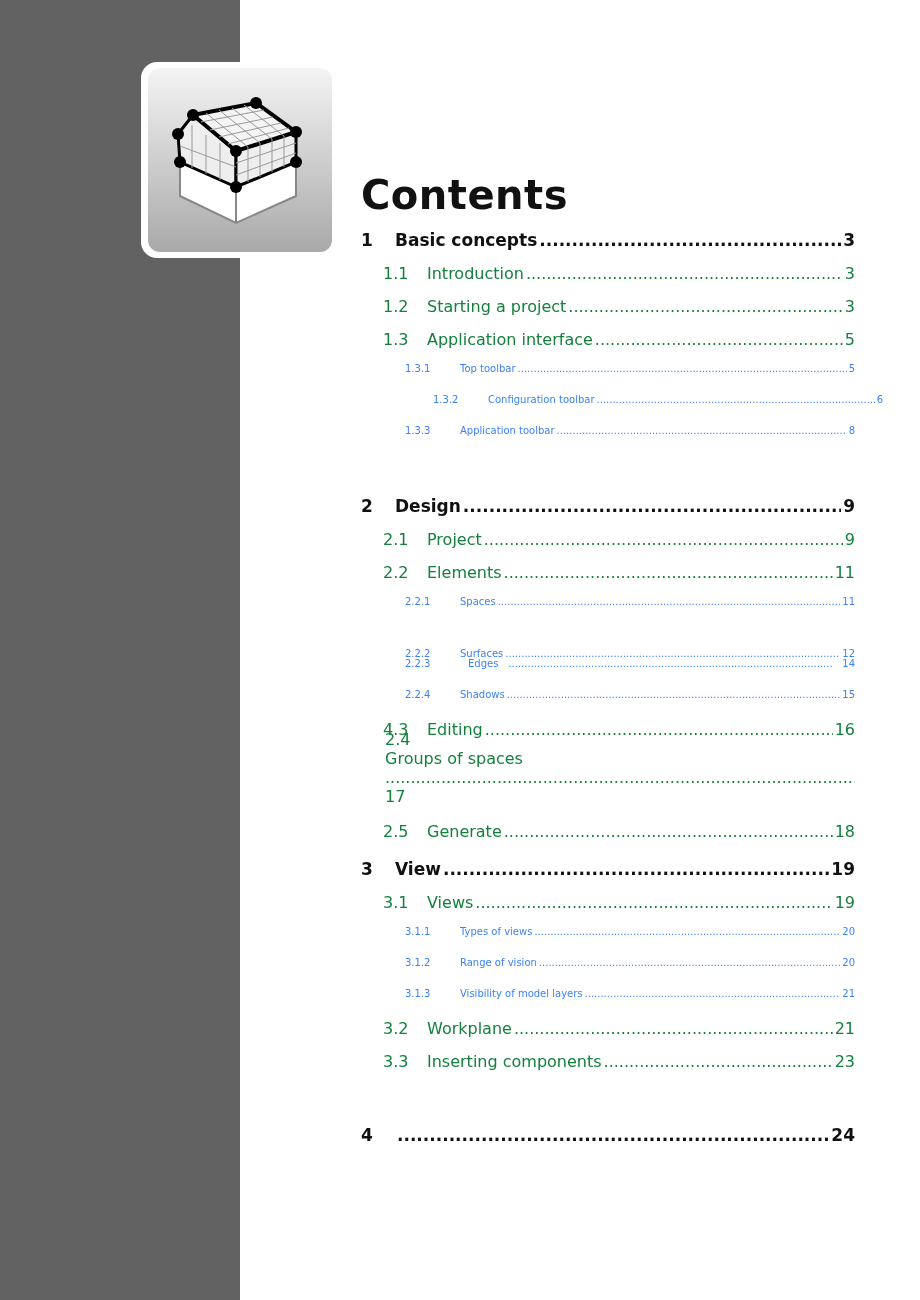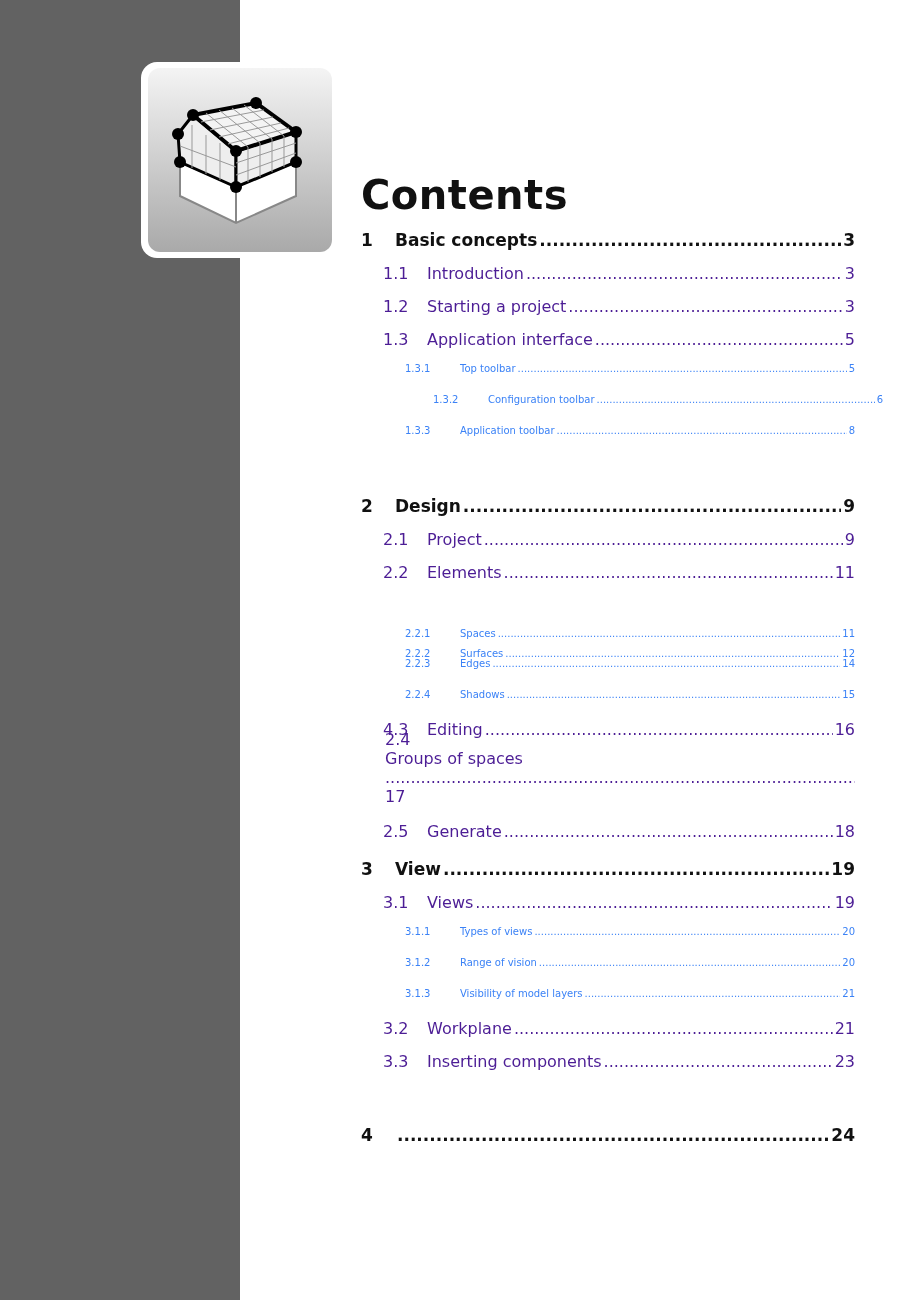--- a/index.html
+++ b/index.html
@@ -11,21 +11,21 @@
   .title{position:absolute;left:361px;top:172px;font-size:40px;font-weight:bold;letter-spacing:0.5px;margin:0;}
   .toc{position:absolute;left:361px;top:0;width:494px;}
   .row{position:absolute;display:flex;align-items:baseline;white-space:nowrap;overflow:hidden;}
   .row .num{flex:none;}
   .row .lbl{flex:none;}
   .row .dots{flex:1 1 auto;overflow:hidden;margin:0 2px;}
   .row .dots::after{content:"........................................................................................................................................................................................................";}
   .row .pg{flex:none;text-align:right;}
   .l1{font-size:17px;font-weight:bold;left:0;width:494px;}
   .l1 .num{width:34px;}
-  .l2{font-size:16px;left:22px;width:472px;color:#4c1d95;}
+  .l2{font-size:16px;left:22px;width:472px;color:#15803d;}
   .l2 .num{width:44px;}
   .l3{font-size:10px;left:44px;width:450px;color:#3b82f6;}
   .l3 .num{width:55px;}
 </style>
 </head>
 <body>
 
 <div class="sidebar"></div>
 
 <div class="logo-frame"></div>
@@ -129,33 +129,33 @@
       <span class="lbl">Project</span>
       <span class="dots"></span>
       <span class="pg">9</span>
     </div>
     <div class="row l2" style="top: 563px;">
       <span class="num">2.2</span>
       <span class="lbl">Elements</span>
       <span class="dots"></span>
       <span class="pg">11</span>
     </div>
-    <div class="row l3" style="top: 596px; margin-top: 32px;">
+    <div class="row l3" style="top: 596px;">
       <span class="num">2.2.1</span>
       <span class="lbl">Spaces</span>
       <span class="dots"></span>
       <span class="pg">11</span>
     </div>
     <div class="row l3" style="top: 648px;">
       <span class="num">2.2.2</span>
       <span class="lbl">Surfaces</span>
       <span class="dots"></span>
       <span class="pg">12</span>
     </div>
-    <div class="row l3" style="top: 658px;">
+    <div class="row l3" style="top: 658px; gap: 8px;">
       <span class="num">2.2.3</span>
       <span class="lbl">Edges</span>
       <span class="dots"></span>
       <span class="pg">14</span>
     </div>
     <div class="row l3" style="top: 689px;">
       <span class="num">2.2.4</span>
       <span class="lbl">Shadows</span>
       <span class="dots"></span>
       <span class="pg">15</span>

